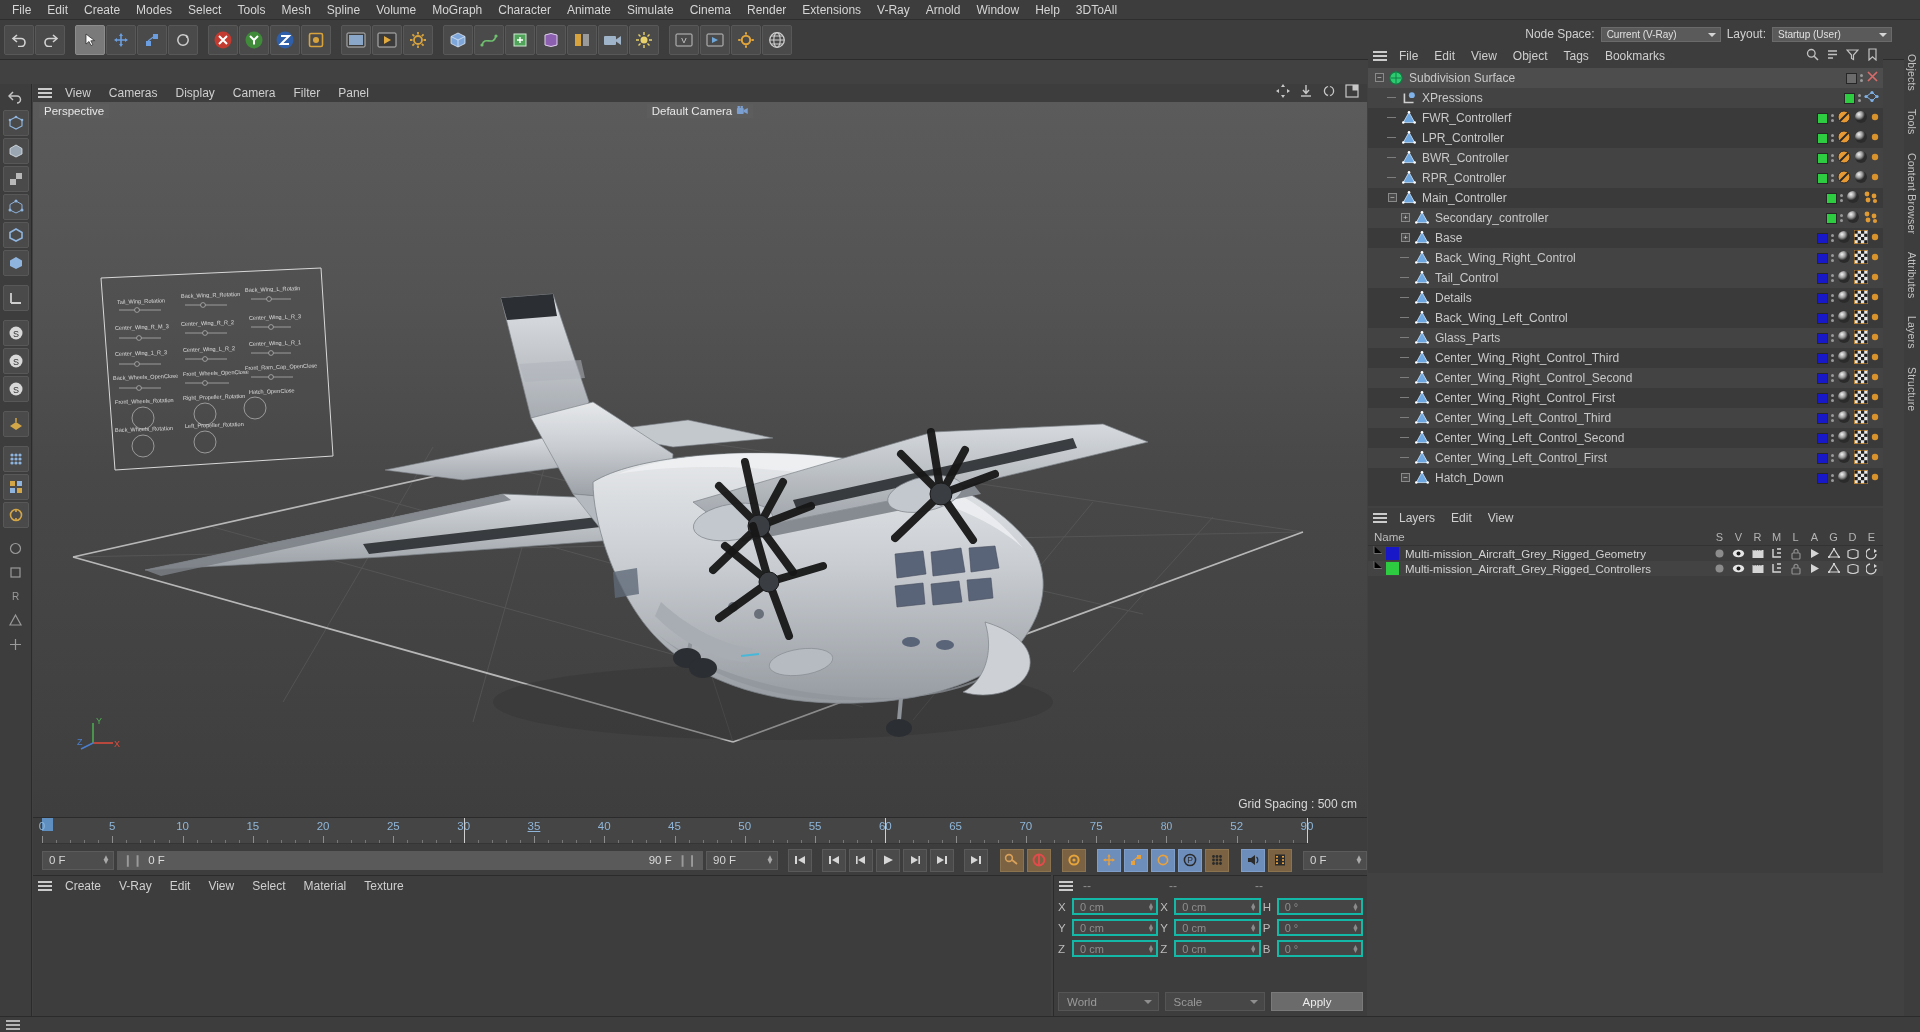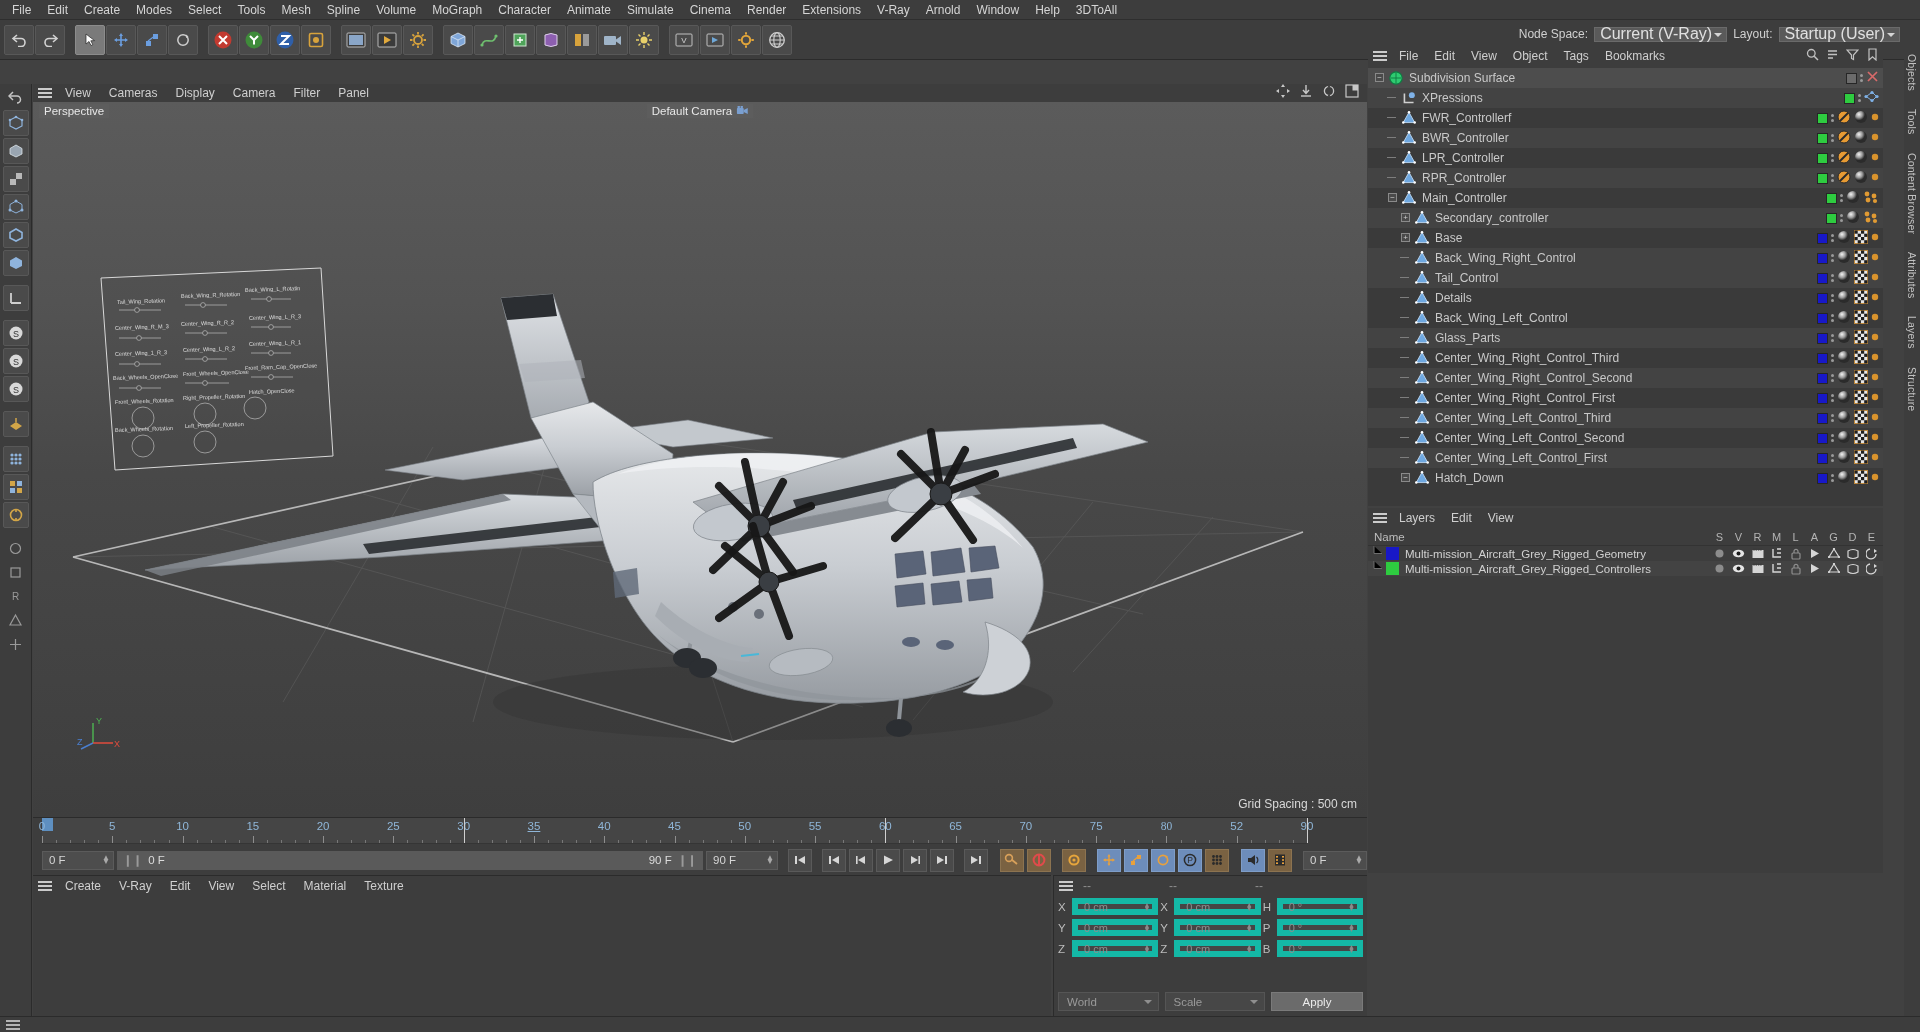--- a/index.html
+++ b/index.html
@@ -28,26 +28,26 @@
   
   .menubar {
     height:20px; background:#3d3d3d; display:flex; align-items:center;
     padding-left:4px; font-size:12px; color:#d5d5d5;
     border-bottom:1px solid #2e2e2e;
   }
   .menubar .mi { padding:2px 8px; white-space:nowrap; }
 
   .nodespace-bar {
     position:absolute; right:0; top:24px; height:20px; display:flex;
-    align-items:center; gap:6px; padding-right:20px; font-size:12px;
+    align-items:center; gap:6px; padding-right:28px; font-size:12px;
     color:#d0d0d0;
   }
   .ns-select, .lay-select {
     background:#5a5a5a; border:1px solid #6a6a6a; height:15px;
-    display:flex; align-items:center; padding:0 14px 0 5px; font-size:16px;
+    display:flex; align-items:center; padding:0 14px 0 5px; font-size:10px;
     color:#e0e0e0; position:relative; min-width:120px;
   }
   .ns-select:after, .lay-select:after {
     content:""; position:absolute; right:4px; top:5px;
     border-left:4px solid transparent; border-right:4px solid transparent;
     border-top:4px solid #d5d5d5;
   }
 
   
   .toolbar {
@@ -171,21 +171,21 @@
   .coords {
     position:absolute; left:1053px; top:875px; width:314px; bottom:16px;
     background:#3d3d3d; border-left:1px solid #2b2b2b; border-top:1px solid #2b2b2b;
   }
   .co-menu { height:19px; display:flex; align-items:center; padding-left:4px; gap:0; font-size:12px; color:#8e8e8e; }
   .co-menu .dd { width:86px; text-align:left; padding-left:6px; }
   .co-grid { position:absolute; left:4px; right:4px; top:22px; display:flex; flex-direction:column; gap:4px; }
   .co-row { display:flex; gap:2px; align-items:center; }
   .co-lbl { width:12px; font-size:11.5px; color:#bdbdbd; text-align:left; }
   .co-in {
-    flex:1; height:17px; background:#454545; border:6px solid #14b8a6;
+    flex:1; height:17px; background:#454545; border:2px solid #14b8a6;
     display:flex; align-items:center; justify-content:space-between;
     padding:0 2px 0 6px; font-size:11px; color:#8e8e8e;
   }
   .co-in .spin { display:flex; flex-direction:column; line-height:4px; font-size:7px; color:#8a8a8a; }
   .co-bottom { position:absolute; left:4px; right:4px; bottom:5px; display:flex; gap:6px; }
   .co-sel {
     flex:1; height:19px; background:#474747; border:1px solid #555;
     display:flex; align-items:center; padding-left:8px; font-size:11.5px;
     color:#9a9a9a; position:relative;
   }
@@ -1371,32 +1371,32 @@
                     <stop offset="55%" stop-color="#9b9b9b"></stop>
                     <stop offset="100%" stop-color="#2b2b2b"></stop>
                   </radialGradient>
                 </defs>
               </svg></span>
             <span><svg width="8" height="14" viewBox="0 0 8 14">
                 <circle cx="4" cy="7" r="3.2" fill="#d9932d"></circle>
               </svg></span>
           </span>
         </div>
-        <div class="orow alt">
+        <div class="orow">
           <span style="width:17px;flex:0 0 auto"></span>
           <span class="tree">
             <span class="dash"></span>
           </span>
           <svg class="ico" width="14" height="14" viewBox="0 0 14 14">
             <path d="M7 2 L12 11 H2 Z" fill="#6fa8e0" stroke="#bcd8f2" stroke-width=".8"></path>
             <circle cx="7" cy="2" r="1.1" fill="#fff"></circle>
             <circle cx="12" cy="11" r="1.1" fill="#fff"></circle>
             <circle cx="2" cy="11" r="1.1" fill="#fff"></circle>
           </svg>
-          <span class="nm">BWR_Controller</span>
+          <span class="nm">LPR_Controller</span>
           <span class="cols">
             <span class="cbox" style="background:#2ecc40"></span>
             <span class="dots2">
               <i></i>
               <i></i>
             </span>
             <span><svg width="14" height="14" viewBox="0 0 14 14">
                 <circle cx="7" cy="7" r="6" fill="#e79a33" stroke="#2a2a2a" stroke-width="1"></circle>
                 <path d="M3 11 L11 3" stroke="#2a2a2a" stroke-width="2"></path>
               </svg></span>
@@ -1408,32 +1408,32 @@
                     <stop offset="55%" stop-color="#9b9b9b"></stop>
                     <stop offset="100%" stop-color="#2b2b2b"></stop>
                   </radialGradient>
                 </defs>
               </svg></span>
             <span><svg width="8" height="14" viewBox="0 0 8 14">
                 <circle cx="4" cy="7" r="3.2" fill="#d9932d"></circle>
               </svg></span>
           </span>
         </div>
-        <div class="orow">
+        <div class="orow alt">
           <span style="width:17px;flex:0 0 auto"></span>
           <span class="tree">
             <span class="dash"></span>
           </span>
           <svg class="ico" width="14" height="14" viewBox="0 0 14 14">
             <path d="M7 2 L12 11 H2 Z" fill="#6fa8e0" stroke="#bcd8f2" stroke-width=".8"></path>
             <circle cx="7" cy="2" r="1.1" fill="#fff"></circle>
             <circle cx="12" cy="11" r="1.1" fill="#fff"></circle>
             <circle cx="2" cy="11" r="1.1" fill="#fff"></circle>
           </svg>
-          <span class="nm">LPR_Controller</span>
+          <span class="nm">BWR_Controller</span>
           <span class="cols">
             <span class="cbox" style="background:#2ecc40"></span>
             <span class="dots2">
               <i></i>
               <i></i>
             </span>
             <span><svg width="14" height="14" viewBox="0 0 14 14">
                 <circle cx="7" cy="7" r="6" fill="#e79a33" stroke="#2a2a2a" stroke-width="1"></circle>
                 <path d="M3 11 L11 3" stroke="#2a2a2a" stroke-width="2"></path>
               </svg></span>

